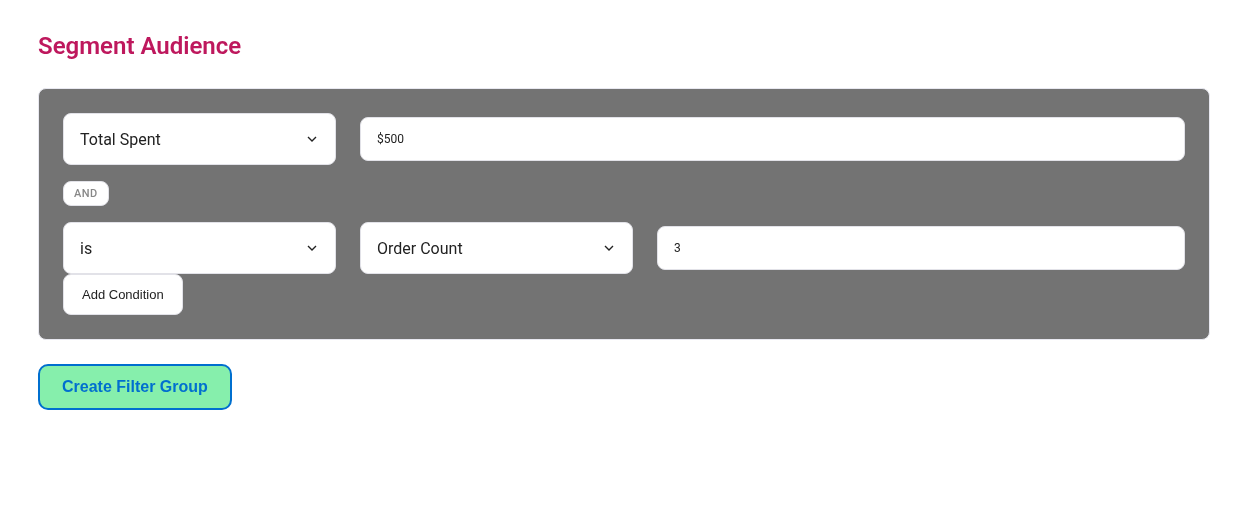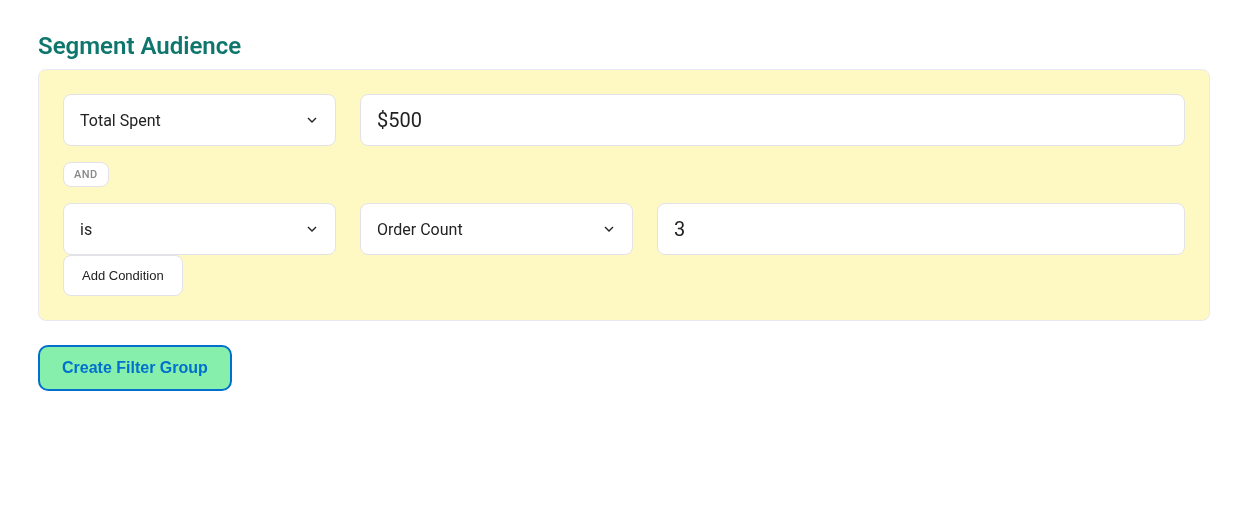--- a/index.html
+++ b/index.html
@@ -10,25 +10,25 @@
     }
     .card {
       background: #fff;
       border-radius: 12px;
       padding: 32px 38px 38px;
       width: 1248px;
     }
     .title {
       font-size: 24px;
       font-weight: 600;
-      color: #0f766e;
-      margin-bottom: 9px;
+      color: #be185d;
+      margin-bottom: 28px;
     }
     .filter-group {
-      background: #fef9c3;
+      background: #737373;
       border: 1px solid #e8e8f0;
       border-radius: 8px;
       padding: 24px;
       margin-bottom: 24px;
     }
     .condition-row {
       display: flex;
       gap: 24px;
       align-items: center;
     }
@@ -65,26 +65,26 @@
     }
     .chevron svg {
       width: 16px;
       height: 16px;
       stroke: #222;
       stroke-width: 2;
       fill: none;
     }
     .text-input {
       flex: 1;
-      height: 52px;
+      height: 44px;
       background: #fff;
       border: 1px solid #e2e2e8;
       border-radius: 8px;
       padding: 0 16px;
-      font-size: 20px;
+      font-size: 12px;
       color: #222;
       display: flex;
       align-items: center;
     }
     .and-badge {
       display: inline-block;
       background: #fff;
       border: 1px solid #e2e2e8;
       border-radius: 8px;
       padding: 5px 10px;

